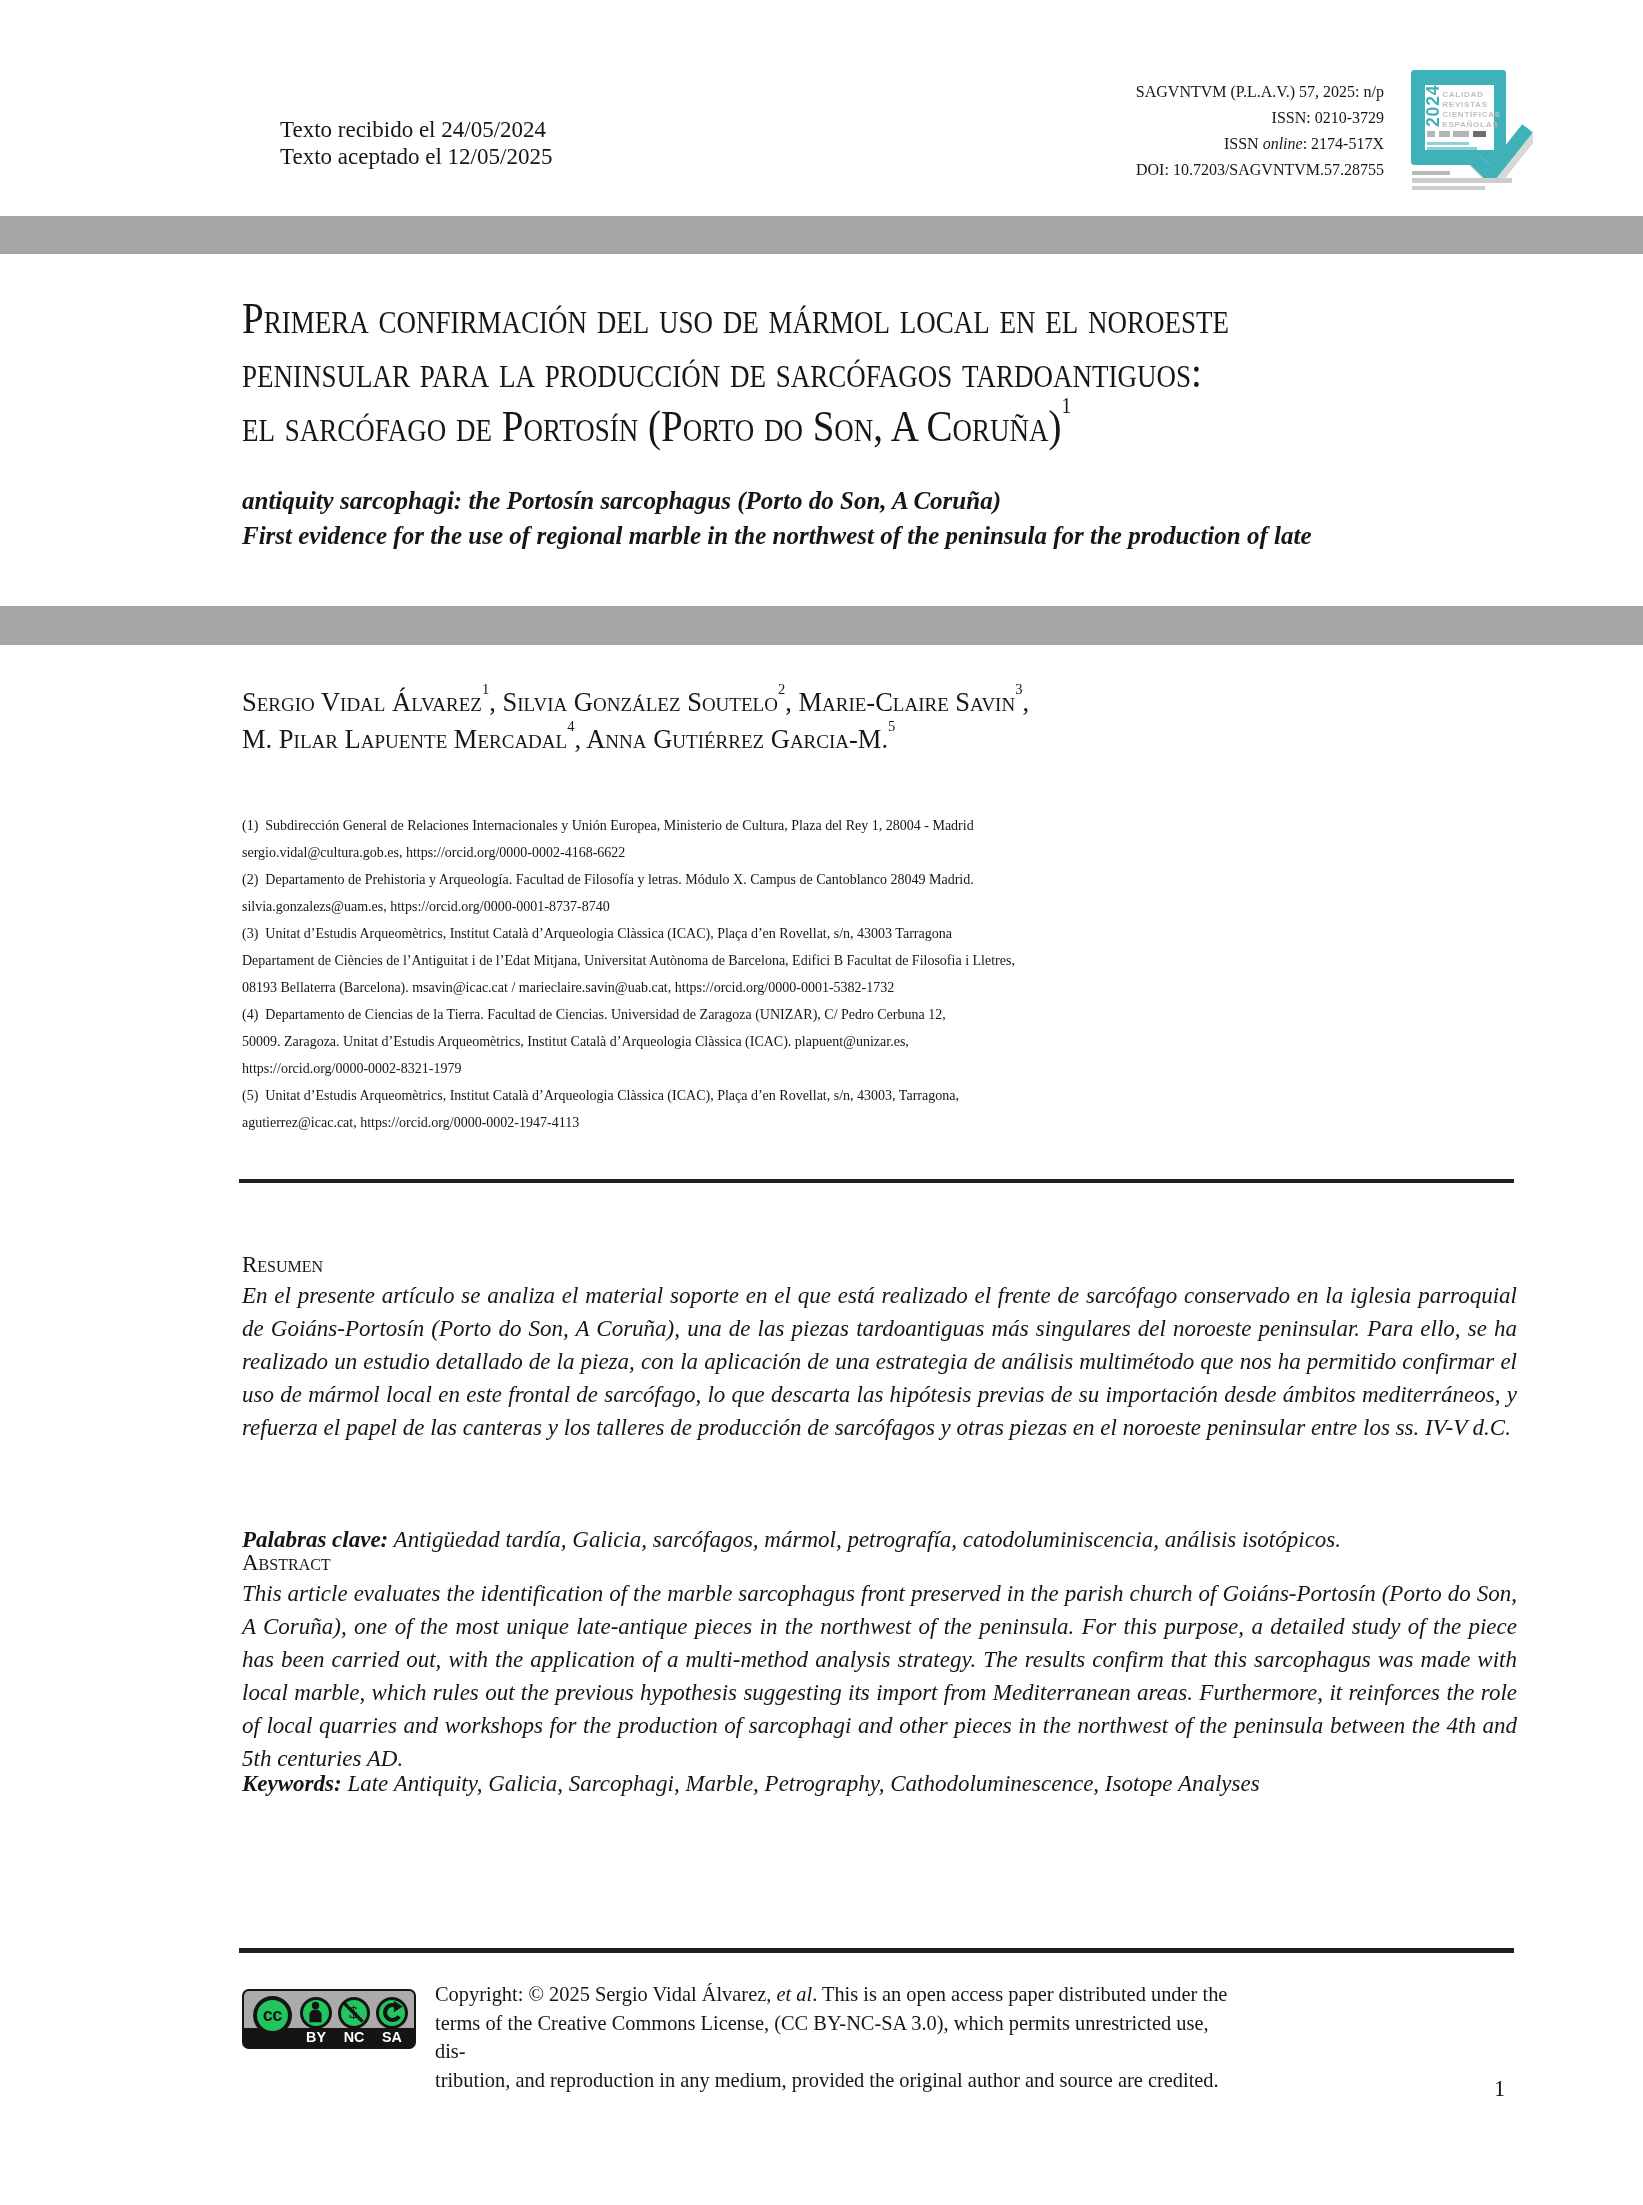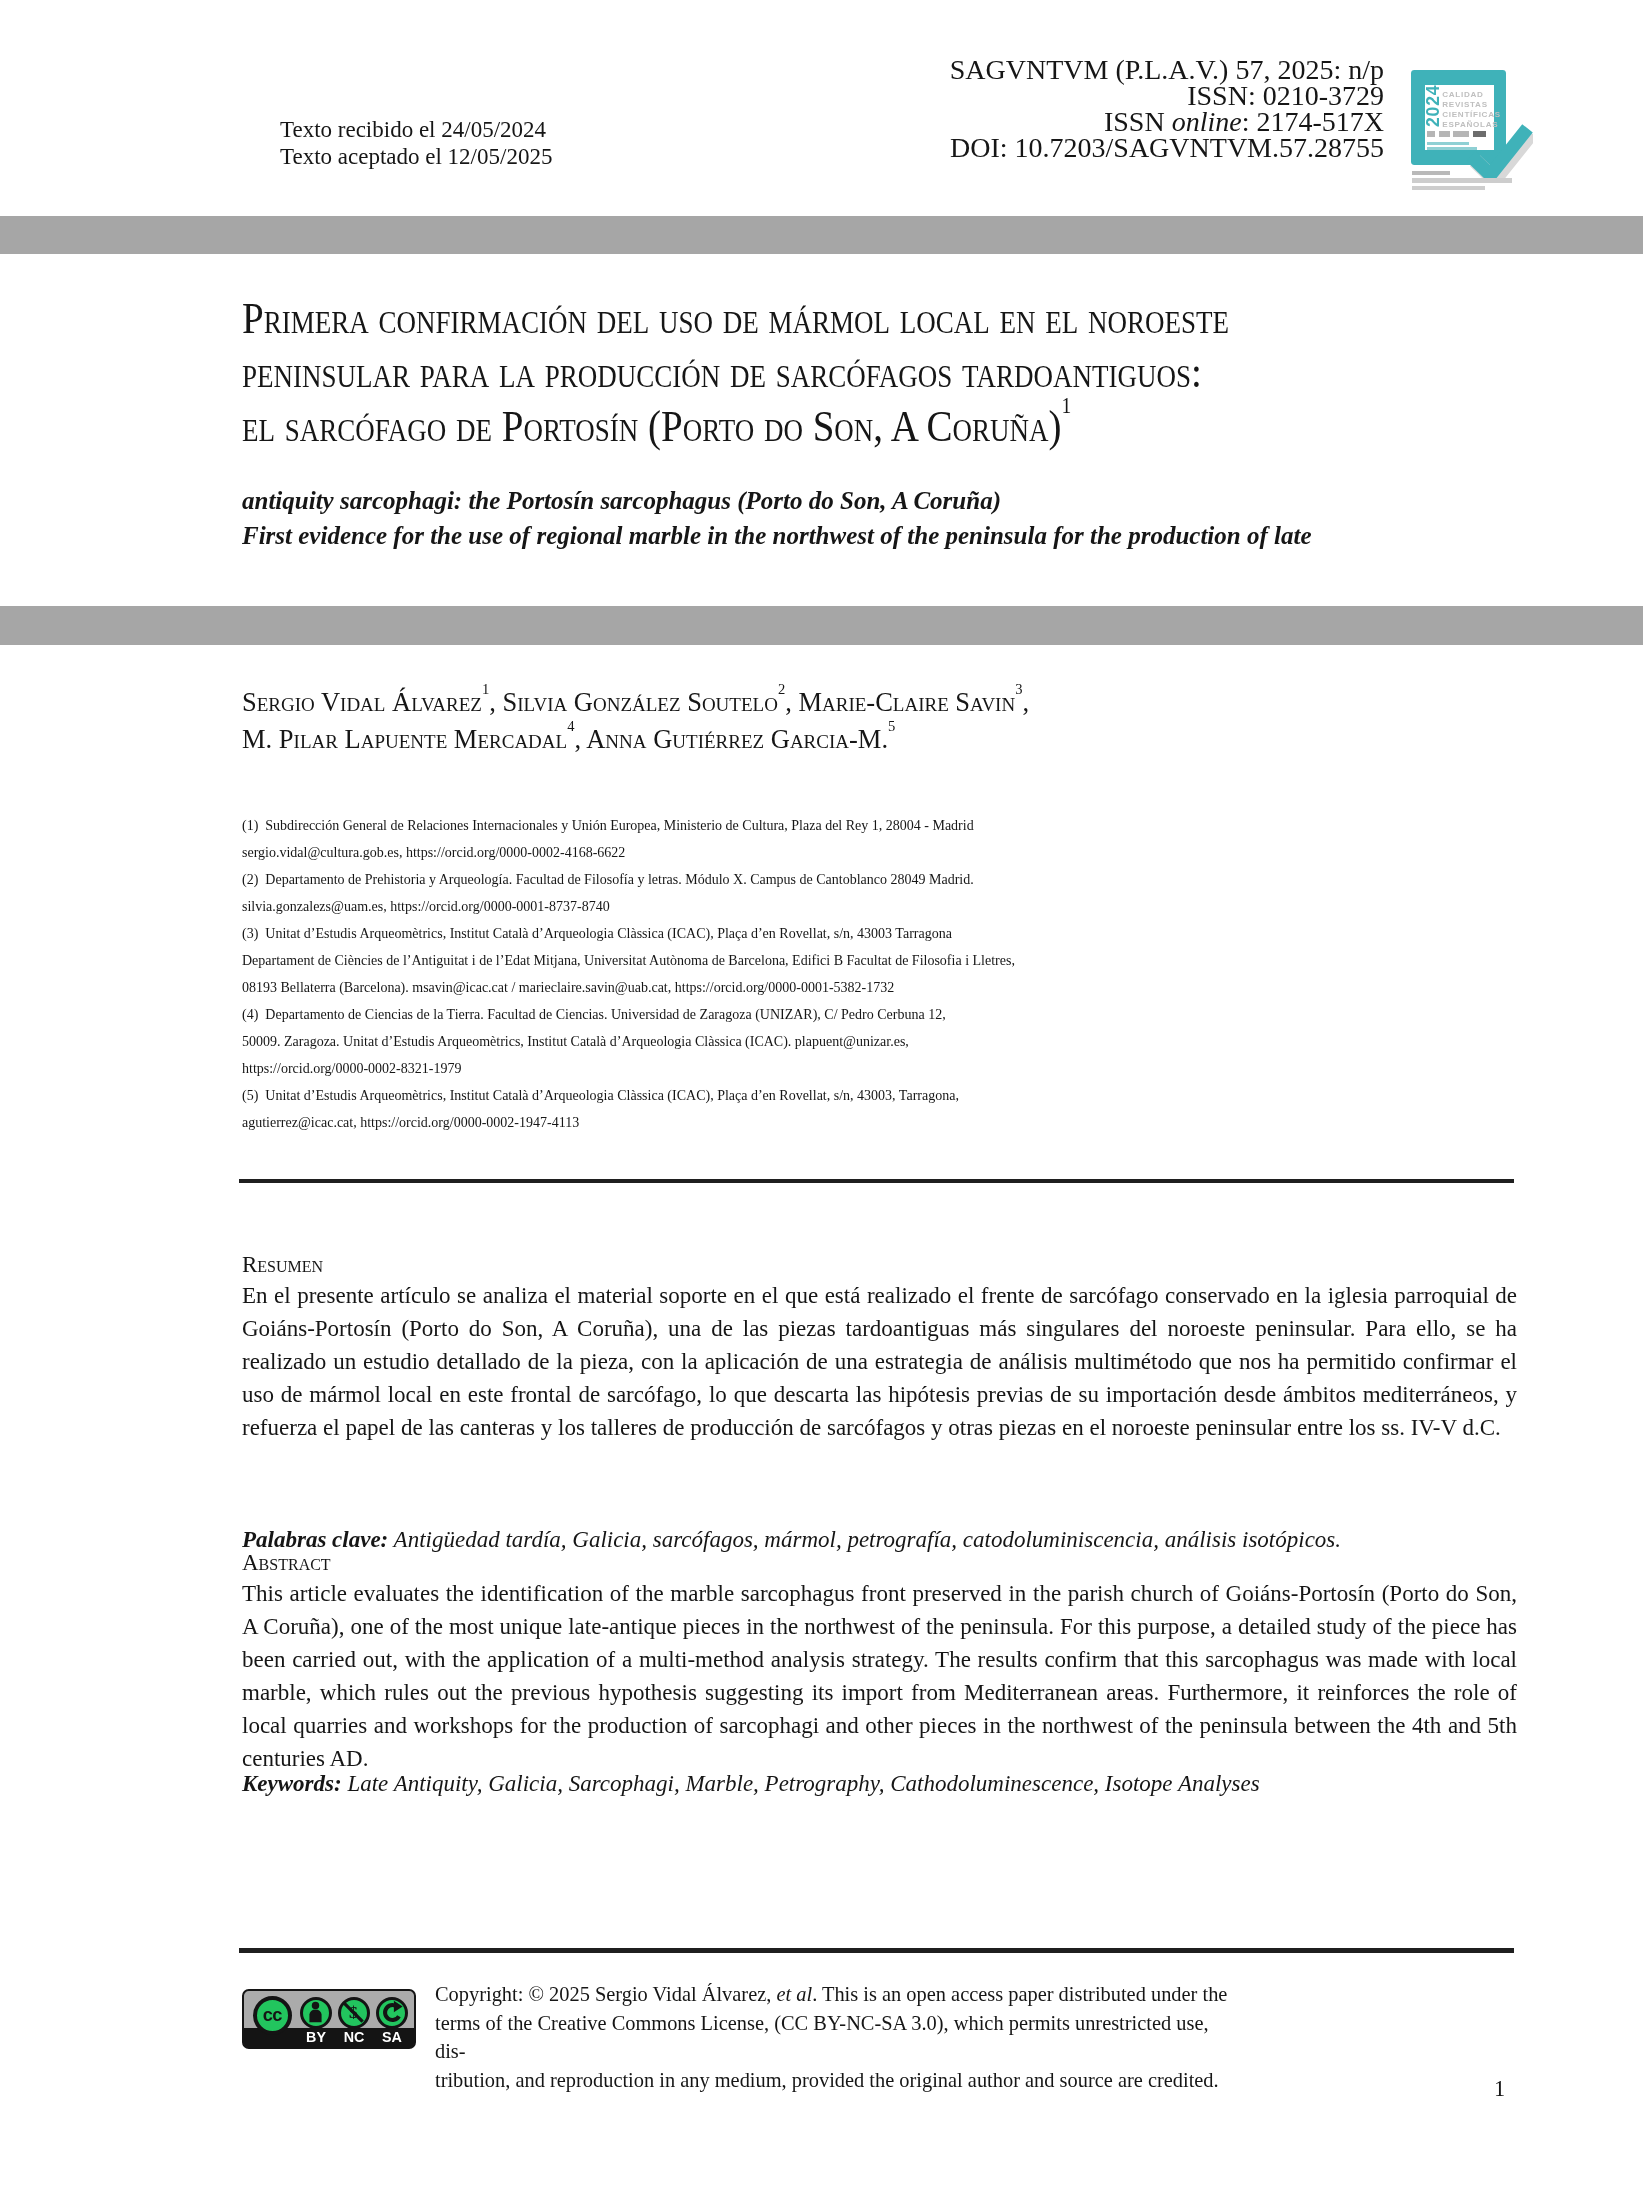--- a/index.html
+++ b/index.html
@@ -5,21 +5,21 @@
   html,body { margin:0; padding:0; background:#e8e8e8; }
   .page {
     position:relative; width:1644px; height:2205px; background:#ffffff;
     font-family:"Liberation Serif", serif; color:#161616; overflow:hidden;
     margin:0 auto;
   }
   .abs { position:absolute; }
 
   
   .received-block { left:242px; top:117px; font-size:23px; line-height:26.5px;margin-left:38px; }
-  .journal-info   { right:260px; top:57px; text-align:right; font-size:28px; line-height:26px; }
+  .journal-info   { right:260px; top:79px; text-align:right; font-size:16px; line-height:26px; }
   .journal-info i { font-style:italic; }
 
   
   .fecyt { left:1411px; top:70px; width:129px; height:121px; }
   .fb-square { position:absolute; left:0; top:0; width:95px; height:95px; background:#3fb2b9; border-radius:3.4px; }
   .fb-panel  { position:absolute; left:13.6px; top:15px; width:69px; height:65px; background:#ffffff; }
   .fb-year   { position:absolute; left:-15.6px; top:11.5px; width:45px; height:17.7px; line-height:17.7px;
                transform:rotate(-90deg); color:#3fb2b9; font:bold 17.7px "Liberation Sans", sans-serif;
                text-align:center; letter-spacing:0.7px; }
   .fb-qlines { position:absolute; left:17.7px; top:4.8px; }
@@ -57,21 +57,21 @@
   .affiliations { left:242px; top:812px; width:1297px; font-size:14px; line-height:27px; }
   .aff-entry { white-space:pre-wrap; }
 
   .rule { left:239px; width:1275px; background:#1f1f1f; }
   .rule-1 { top:1179px; height:4.1px; }
   .rule-2 { top:1948px; height:4.8px; }
 
   .sec-heading { font-variant:small-caps; font-size:23px; line-height:23px; }
   .resumen-heading { left:242px; top:1253px; }
   .abstract-heading { left:242px; top:1551px; }
-  .body-it { width:1275px; font-size:23px; line-height:33px; text-align:justify; }
+  .body-it { width:1275px; font-style:italic; font-size:23px; line-height:33px; text-align:justify; }
   .resumen-body { left:242px; top:1279px; }
   .abstract-body { left:242px; top:1577px; }
   .kw-line { left:242px; top:0; font-size:23px; font-style:italic; width:1290px; }
   .palabras { top:1480px;margin-top:47px; }
   .keywords { top:1771px; }
   .kw-label { font-weight:bold; }
 
   
   .cc-badge { left:242px; top:1989px; width:174px; height:60px; background:#ababab;
               border:2.7px solid #141414; border-radius:6.8px; box-sizing:border-box; }

